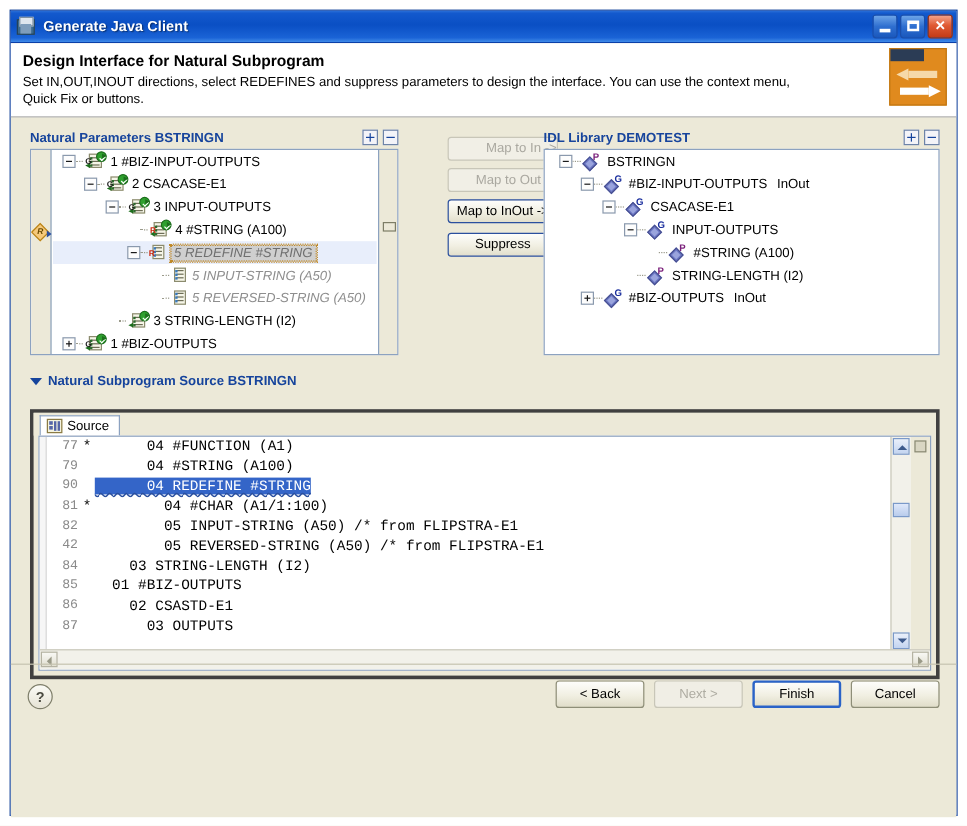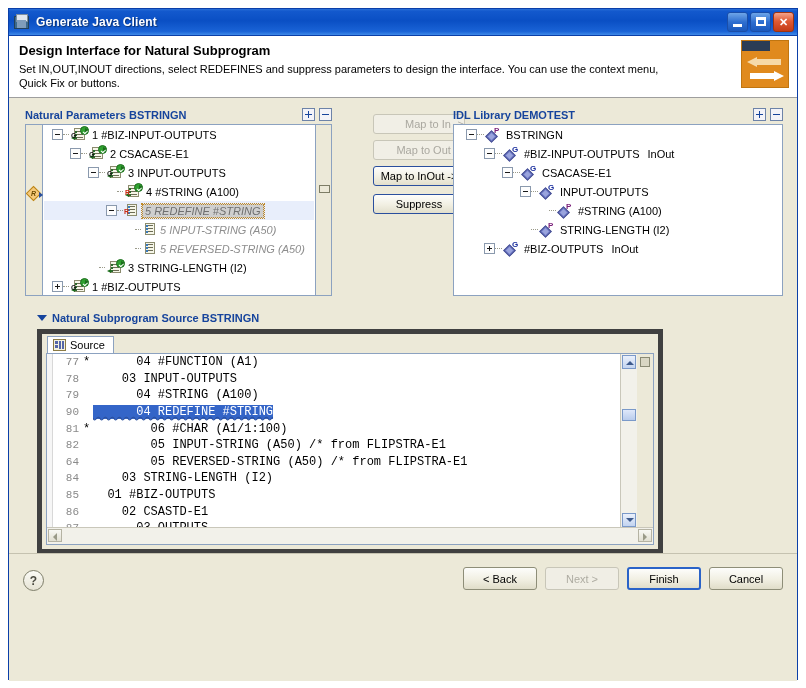--- a/index.html
+++ b/index.html
@@ -105,25 +105,25 @@
   
   .midcol{position:absolute;left:348px;top:8px;width:72px;}
   .btn{display:block;width:92px;height:20px;font-size:11px;font-family:"Liberation Sans",sans-serif;
        background:linear-gradient(to bottom,#fdfdfb,#f1efe2 55%,#e2dfcc);border:1px solid #8e8e78;border-radius:3px;
        box-sizing:border-box;color:#000;margin-bottom:6px;cursor:default;text-align:center;line-height:18px;}
   .btn.disabled{color:#aaa8a0;border-color:#c8c6b8;background:#f1efe6;text-align:right;}
   .btn.strong{border:1px solid #2a4f9e;}
   .btn.gap{margin-top:8px;}
 
   
-  .srcsec{position:absolute;left:28px;top:212px;width:626px;}
+  .srcsec{position:absolute;left:16px;top:212px;width:758px;}
   .srchead{display:flex;align-items:center;height:16px;}
   .tri{width:0;height:0;border-left:5px solid transparent;border-right:5px solid transparent;border-top:6px solid #16449c;margin-right:5px;}
   .srctitle{font-weight:bold;font-size:11px;color:#16449c;}
-  .srcbox{margin-top:3px;border:5px solid #404040;background:#fff;height:225px;box-sizing:border-box;position:relative;background:#ece9d8;text-decoration:underline;}
+  .srcbox{margin-top:15px;border:3px solid #404040;background:#fff;height:225px;box-sizing:border-box;position:relative;background:#ece9d8;text-decoration:underline;}
   .tabstrip{height:19px;position:relative;background:#ece9d8;}
   .tab{position:absolute;left:5px;top:2px;height:17px;padding:0 8px 0 5px;background:#ffffff;border:1px solid #8ca2c0;border-bottom:none;
        display:flex;align-items:center;gap:4px;box-sizing:border-box;font-size:11px;}
   .tabicon{position:relative;width:13px;height:12px;flex:0 0 auto;background:#f4f3df;border:1px solid #8b7b45;box-sizing:border-box;}
   .tabicon i{position:absolute;background:#5566a8;display:block;}
   .editor{position:absolute;left:4px;top:19px;right:4px;bottom:4px;border:1px solid #8ca2c0;background:#fff;box-sizing:border-box;overflow:hidden;}
   .ed-gutter{position:absolute;left:0;top:0;bottom:0;width:5px;background:#f6f6f6;border-right:1px solid #d8d8d8;}
   .code{position:absolute;left:6px;top:0;right:32px;bottom:16px;overflow:hidden;font-family:"Liberation Mono",monospace;font-size:12px;}
   .cline{height:16.6px;display:flex;align-items:center;white-space:pre;}
   .lno{width:26px;text-align:right;color:#8a8a8a;font-size:11px;flex:0 0 auto;padding-right:4px;}
@@ -494,26 +494,25 @@
               <i style="left:5px;top:1px;width:2px;height:8px;"></i>
               <i style="left:8px;top:1px;width:2px;height:8px;"></i>
             </span>
             <span>Source</span>
           </div>
         </div>
         <div class="editor">
           <div class="ed-gutter"></div>
           <div class="code" id="code-lines">
               <div class="cline"><span class="lno">77</span><span class="cmark">*</span><span class="ctext">      04 #FUNCTION (A1)</span></div>
-              <div class="cline"><span class="lno">78</span><span class="cmark"></span><span class="ctext">    03 INPUT-OUTPUTS</span></div>
               <div class="cline"><span class="lno">79</span><span class="cmark"></span><span class="ctext">      04 #STRING (A100)</span></div>
               <div class="cline hl"><span class="lno">90</span><span class="cmark"></span><span class="ctext">      04 REDEFINE #STRING</span></div>
-              <div class="cline"><span class="lno">81</span><span class="cmark">*</span><span class="ctext">        06 #CHAR (A1/1:100)</span></div>
+              <div class="cline"><span class="lno">81</span><span class="cmark">*</span><span class="ctext">        04 #CHAR (A1/1:100)</span></div>
               <div class="cline"><span class="lno">82</span><span class="cmark"></span><span class="ctext">        05 INPUT-STRING (A50) /* from FLIPSTRA-E1</span></div>
-              <div class="cline"><span class="lno">64</span><span class="cmark"></span><span class="ctext">        05 REVERSED-STRING (A50) /* from FLIPSTRA-E1</span></div>
+              <div class="cline"><span class="lno">42</span><span class="cmark"></span><span class="ctext">        05 REVERSED-STRING (A50) /* from FLIPSTRA-E1</span></div>
               <div class="cline"><span class="lno">84</span><span class="cmark"></span><span class="ctext">    03 STRING-LENGTH (I2)</span></div>
               <div class="cline"><span class="lno">85</span><span class="cmark"></span><span class="ctext">  01 #BIZ-OUTPUTS</span></div>
               <div class="cline"><span class="lno">86</span><span class="cmark"></span><span class="ctext">    02 CSASTD-E1</span></div>
               <div class="cline"><span class="lno">87</span><span class="cmark"></span><span class="ctext">      03 OUTPUTS</span></div>
             </div>
           <div class="ed-vs">
             <div class="arrbtn up">
                 <div class="chev"></div>
               </div>
             <div class="thumb"></div>

